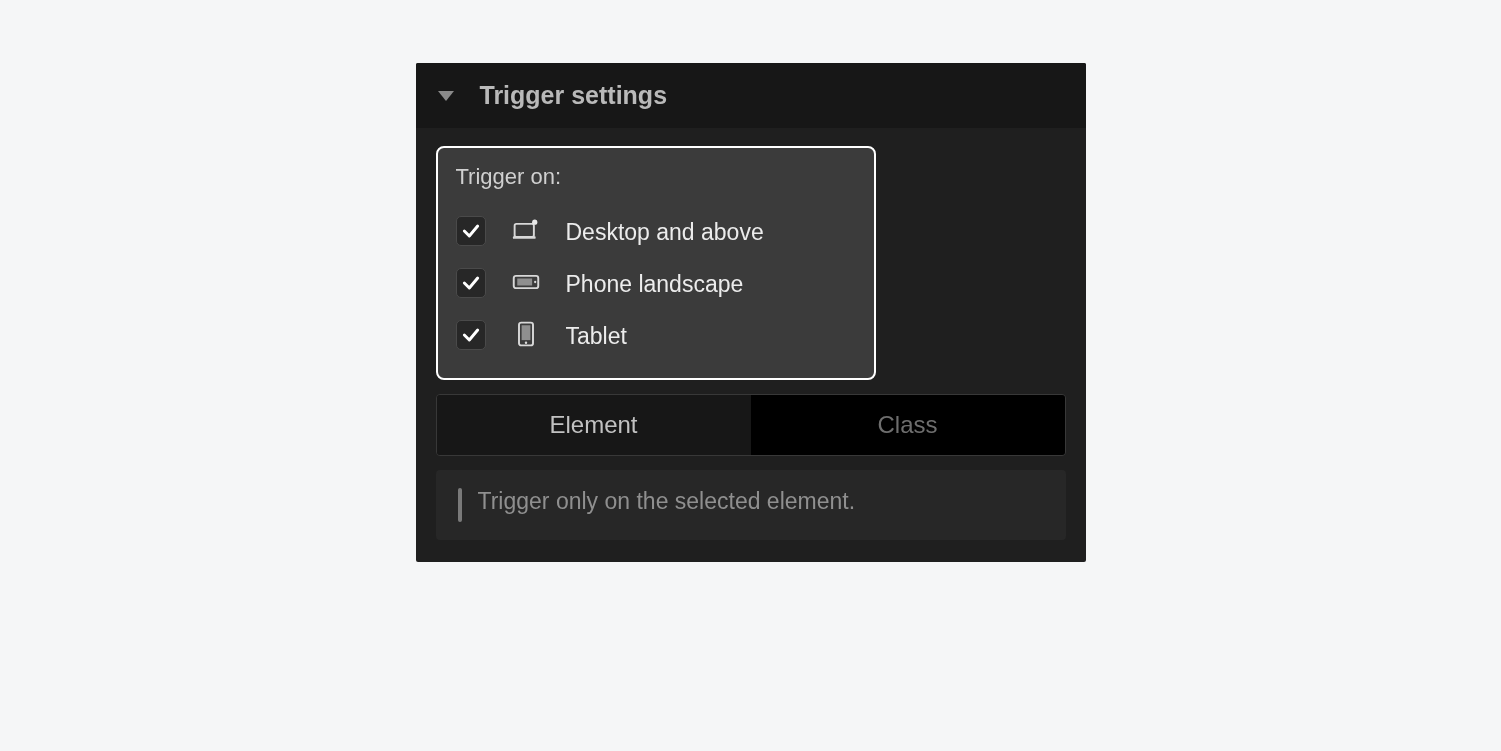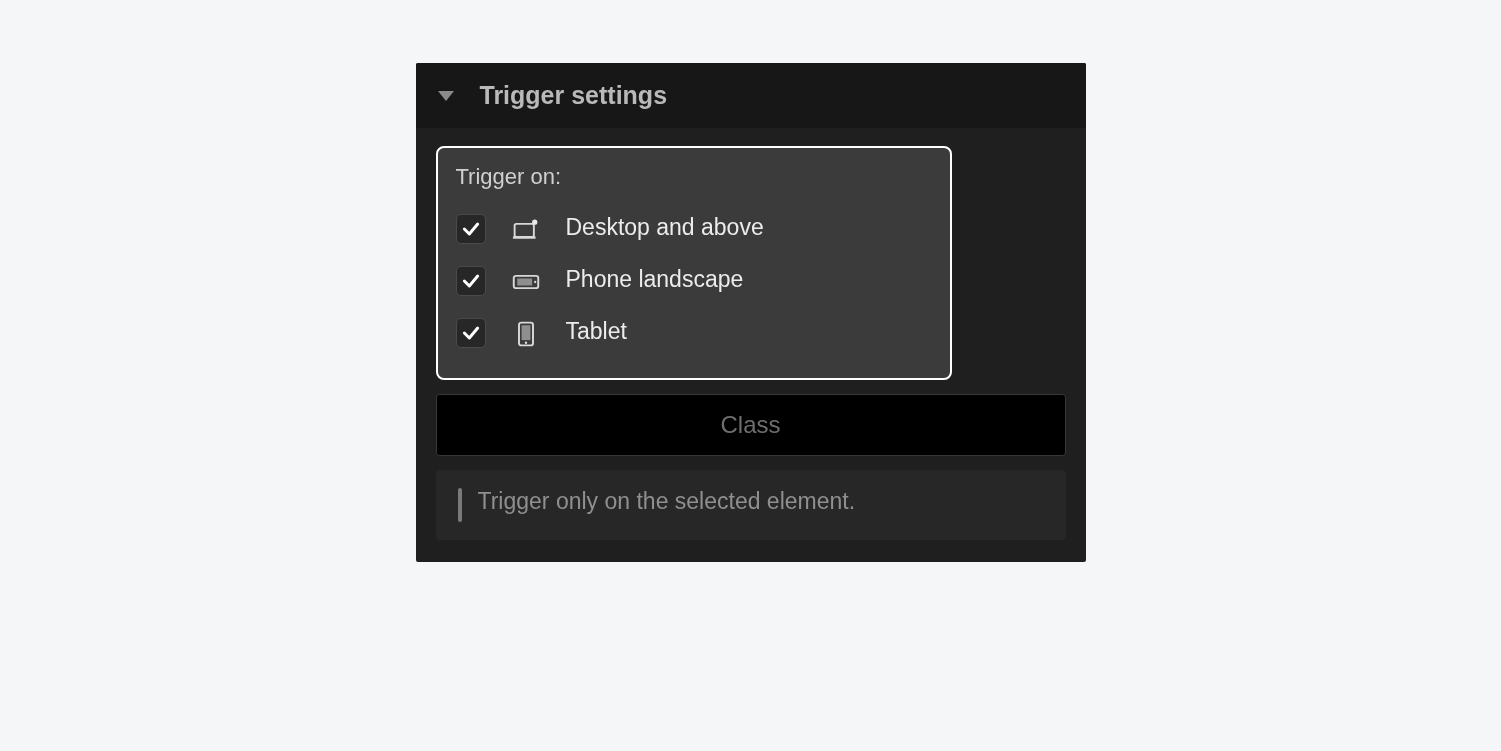--- a/index.html
+++ b/index.html
@@ -38,36 +38,36 @@
       font-weight: 600;
       color: #b9b9b9;
     }
     .panel-body {
       padding: 18px 20px 22px 20px;
       display: flex;
       flex-direction: column;
       gap: 14px;
     }
     .trigger-box {
-      width: 516px;
+      width: 440px;
       background: #3b3b3b;
       border: 2px solid #ffffff;
       border-radius: 8px;
       padding: 16px 18px 18px 18px;
       color: #e6e6e6;
       font-size: 22px;
     }
     .trigger-label {
       color: #d0d0d0;
       font-size: 22px;
       margin-bottom: 14px;
     }
     .option-row {
       display: flex;
-      align-items: flex-start;
+      align-items: flex-end;
       gap: 24px;
       padding: 10px 0;
     }
     .checkbox {
       width: 30px; height: 30px;
       background: #272727;
       border: 1px solid #4a4a4a;
       border-radius: 5px;
       display: flex;
       align-items: center;
@@ -188,20 +188,21 @@
             <circle cx="16" cy="26" r="1.4" fill="#d8d8d8"></circle>
           </svg>
         </div>
         <div class="option-label">Tablet</div>
       </div>
 
 
     </div>
 
     <div class="tabs">
+      <div class="tab active">Element</div>
       <div class="tab inactive">Class</div>
     </div>
 
     <div class="help-box">
       <div class="help-bar"></div>
       <div class="help-text">Trigger only on the selected element.</div>
     </div>
 
   </div>
 </div>

